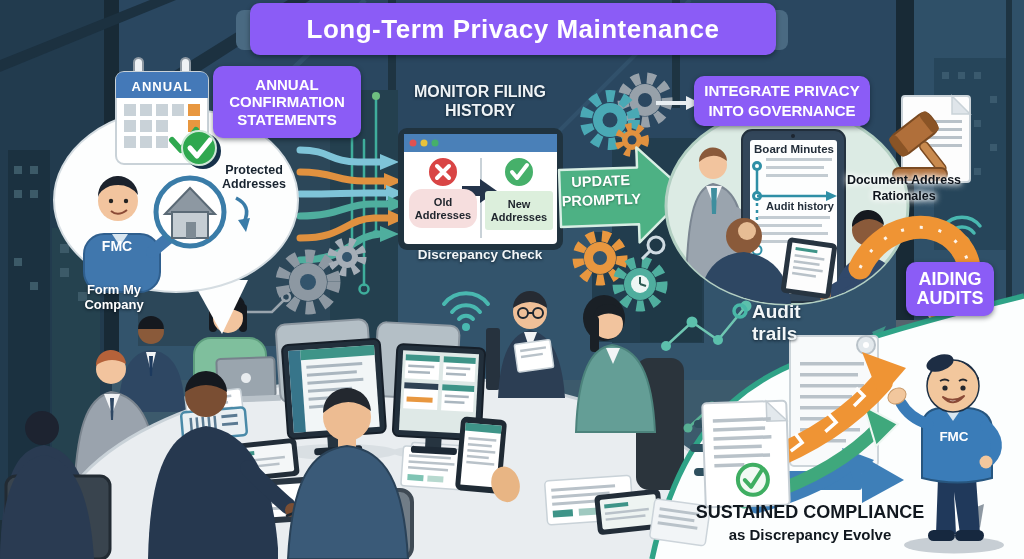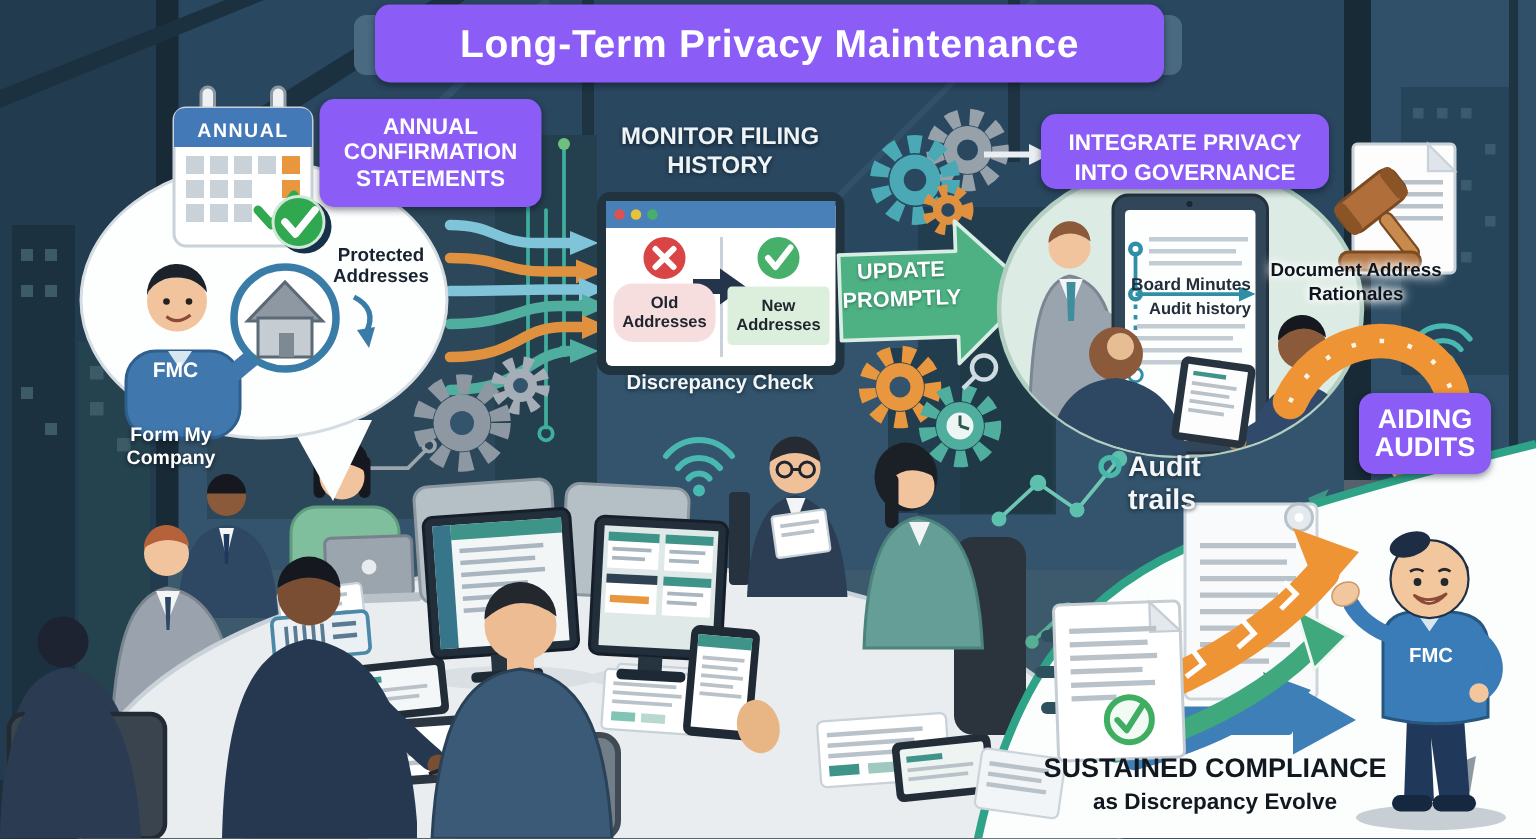--- a/index.html
+++ b/index.html
@@ -653,25 +653,25 @@
 </div>
 
 <div class="ov ctr wtxt" style="left:398px;top:245px;width:164px;height:18px;font-size:13.5px;color:#f2f6f8;">
   <span>Discrepancy Check</span>
 </div>
 
 <div class="ov ctr" style="left:558px;top:170px;width:86px;height:42px;color:#fff;font-weight:bold;font-size:14.5px;line-height:19px;transform:rotate(-2deg);text-shadow:0 1px 2px rgba(10,40,25,.4);">
   <span>UPDATE PROMPTLY</span>
 </div>
 
-<div class="ov ctr badge" style="left:694px;top:76px;width:192px;height:50px;font-size:15px;line-height:20px;align-items:flex-end;">
+<div class="ov ctr badge" style="left:694px;top:76px;width:176px;height:50px;font-size:15px;line-height:20px;">
   <span>INTEGRATE PRIVACY INTO GOVERNANCE</span>
 </div>
 
-<div class="ov ctr" style="left:750px;top:141px;width:88px;height:16px;font-weight:bold;font-size:11.5px;color:#232e3a;margin-top:41px;">
+<div class="ov ctr" style="left:750px;top:141px;width:88px;height:16px;font-weight:bold;font-size:11.5px;color:#232e3a;">
   <span>Board Minutes</span>
 </div>
 <div class="ov ctr" style="left:760px;top:198px;width:80px;height:15px;font-weight:bold;font-size:11px;color:#232e3a;">
   <span>Audit history</span>
 </div>
 
 <div class="ov ctr glow" style="left:836px;top:170px;width:136px;height:36px;font-weight:bold;font-size:12.5px;line-height:16px;color:#0e141c;">
   <span>Document Address Rationales</span>
 </div>
 

